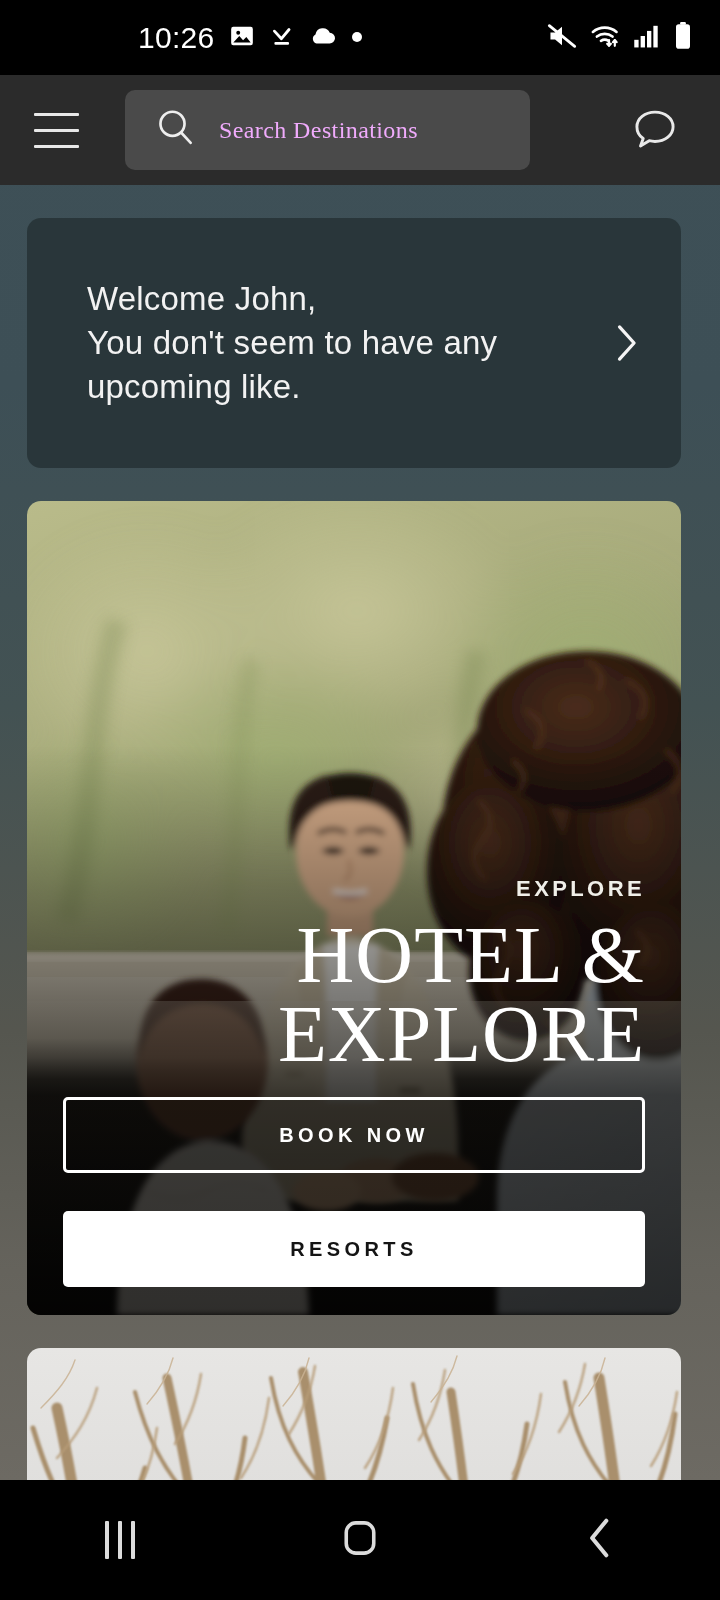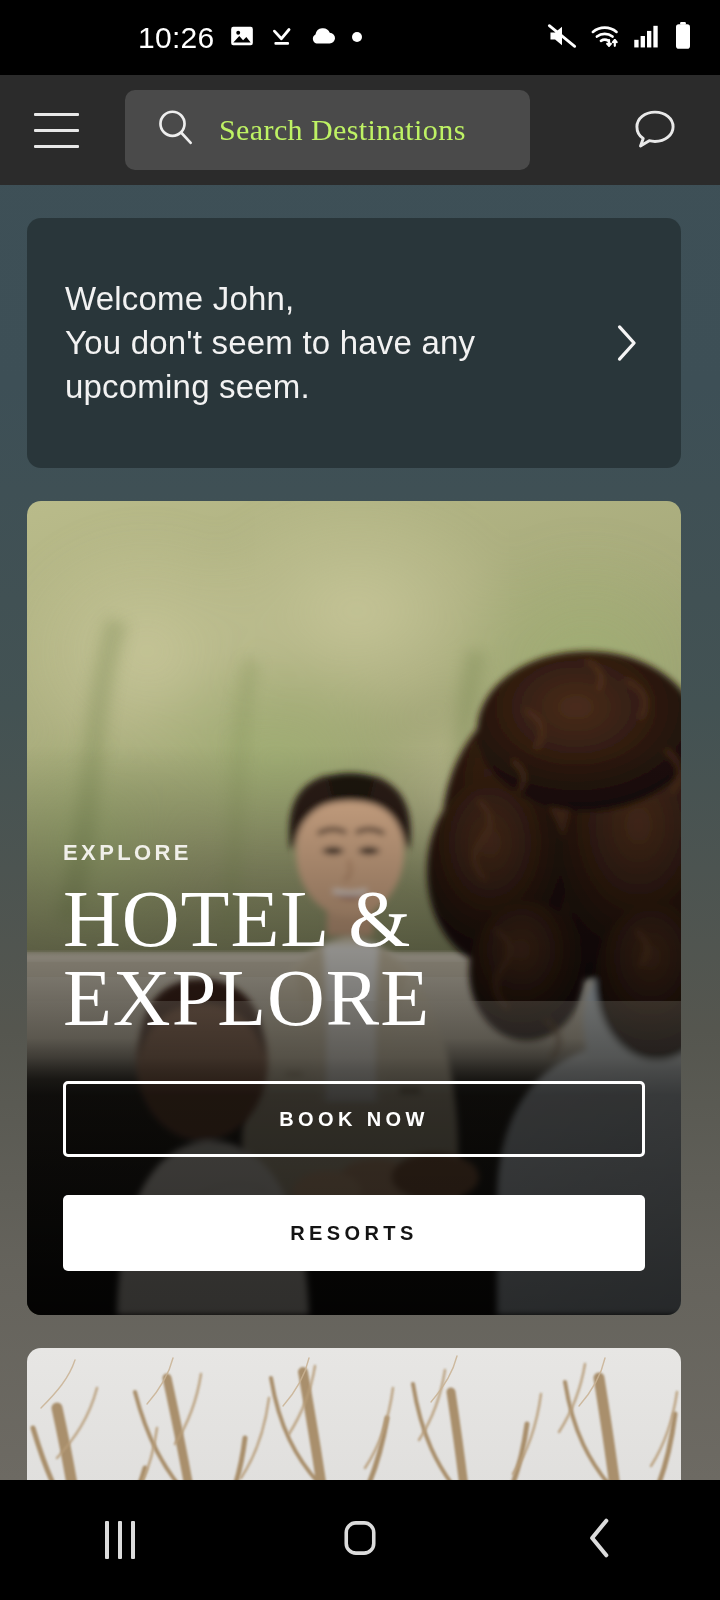--- a/index.html
+++ b/index.html
@@ -34,63 +34,63 @@
   .hamburger{ width:76px; margin-left:34px; display:flex; flex-direction:column; gap:13px; cursor:pointer; }
   .hamburger span{ display:block; width:45px; height:3px; background:#e8e8e8; border-radius:1px; }
 
   .searchbar{
     width:405px; height:80px; margin-left:15px;
     background:#4a4a4a; border-radius:10px;
     display:flex; align-items:center; padding-left:30px; cursor:text;
   }
   .search-ico{ flex:0 0 auto; margin-right:22px; }
   .search-ph{
-    color:#bef264; font-family:"Liberation Serif", serif;
-    font-size:30px; letter-spacing:.4px; white-space:nowrap;
+    color:#f0abfc; font-family:"Liberation Serif", serif;
+    font-size:24px; letter-spacing:.4px; white-space:nowrap;
   }
   .chat-btn{ margin-left:auto; margin-right:36px; cursor:pointer; display:flex; align-items:center; }
 
   
   .content{ position:absolute; top:110px; left:0; width:720px; }
 
   
   .welcome{
     margin:33px 27px 0 27px; width:654px; min-height:250px;
     background:rgba(40,53,56,.93); border-radius:14px;
-    display:flex; align-items:center; padding:40px 20px 40px 38px;
+    display:flex; align-items:center; padding:40px 20px 40px 60px;
   }
   .welcome-text{ flex:1 1 auto; }
   .welcome-text p{
     color:#f2f2f2; font-size:33px; line-height:1.33; font-weight:300;
     letter-spacing:.2px; white-space:nowrap;
   }
   .welcome-chevron{ flex:0 0 auto; width:70px; display:flex; justify-content:center; cursor:pointer; }
 
   
   .hero{
     position:relative; margin:33px 27px 0 27px; width:654px; height:814px;
     border-radius:14px; overflow:hidden;
   }
   .hero-img{ position:absolute; inset:0; }
 
   .hero-overlay{
     position:absolute; inset:0;
     background:linear-gradient(180deg, rgba(0,0,0,0) 30%, rgba(0,0,0,.30) 48%, rgba(0,0,0,.62) 70%, rgba(0,0,0,.70) 100%);
   }
   .hero-body{
-    position:absolute; left:0; right:0; bottom:0; padding:0 36px 44px 36px;
+    position:absolute; left:0; right:0; bottom:0; padding:0 36px 28px 36px;text-align:right;
   }
   .eyebrow{
     color:#f0efe9; font-size:22px; font-weight:600;
     letter-spacing:3.4px; margin-bottom:14px;
   }
   .hero-title{
     color:#fff; font-family:"Liberation Serif", serif;
     font-size:80px; line-height:.98; font-weight:400; letter-spacing:1px;
-    margin-bottom:44px;
+    margin-bottom:24px;
   }
   .btn{
     height:76px; border-radius:5px; display:flex; align-items:center;
     justify-content:center; cursor:pointer; font-size:20px; font-weight:700;
     letter-spacing:4.4px;
   }
   .btn-outline{ border:3px solid #fff; color:#fff; background:rgba(0,0,0,.12); }
   .btn-solid{ background:#fff; color:#141414; margin-top:38px; }
 
   
@@ -206,21 +206,21 @@
         </svg>
       </div>
     </div>
 
     <div class="content">
 
       <div class="welcome">
         <div class="welcome-text">
           <p>Welcome John,</p>
           <p>You don't seem to have any</p>
-          <p>upcoming seem.</p>
+          <p>upcoming like.</p>
         </div>
         <div class="welcome-chevron">
           <svg width="26" height="42" viewBox="0 0 16 26">
             <path d="M4 3l9 10-9 10" stroke="#f5f5f5" stroke-width="2" fill="none" stroke-linecap="round" stroke-linejoin="round"></path>
           </svg>
         </div>
       </div>
 
       <div class="hero">
 

